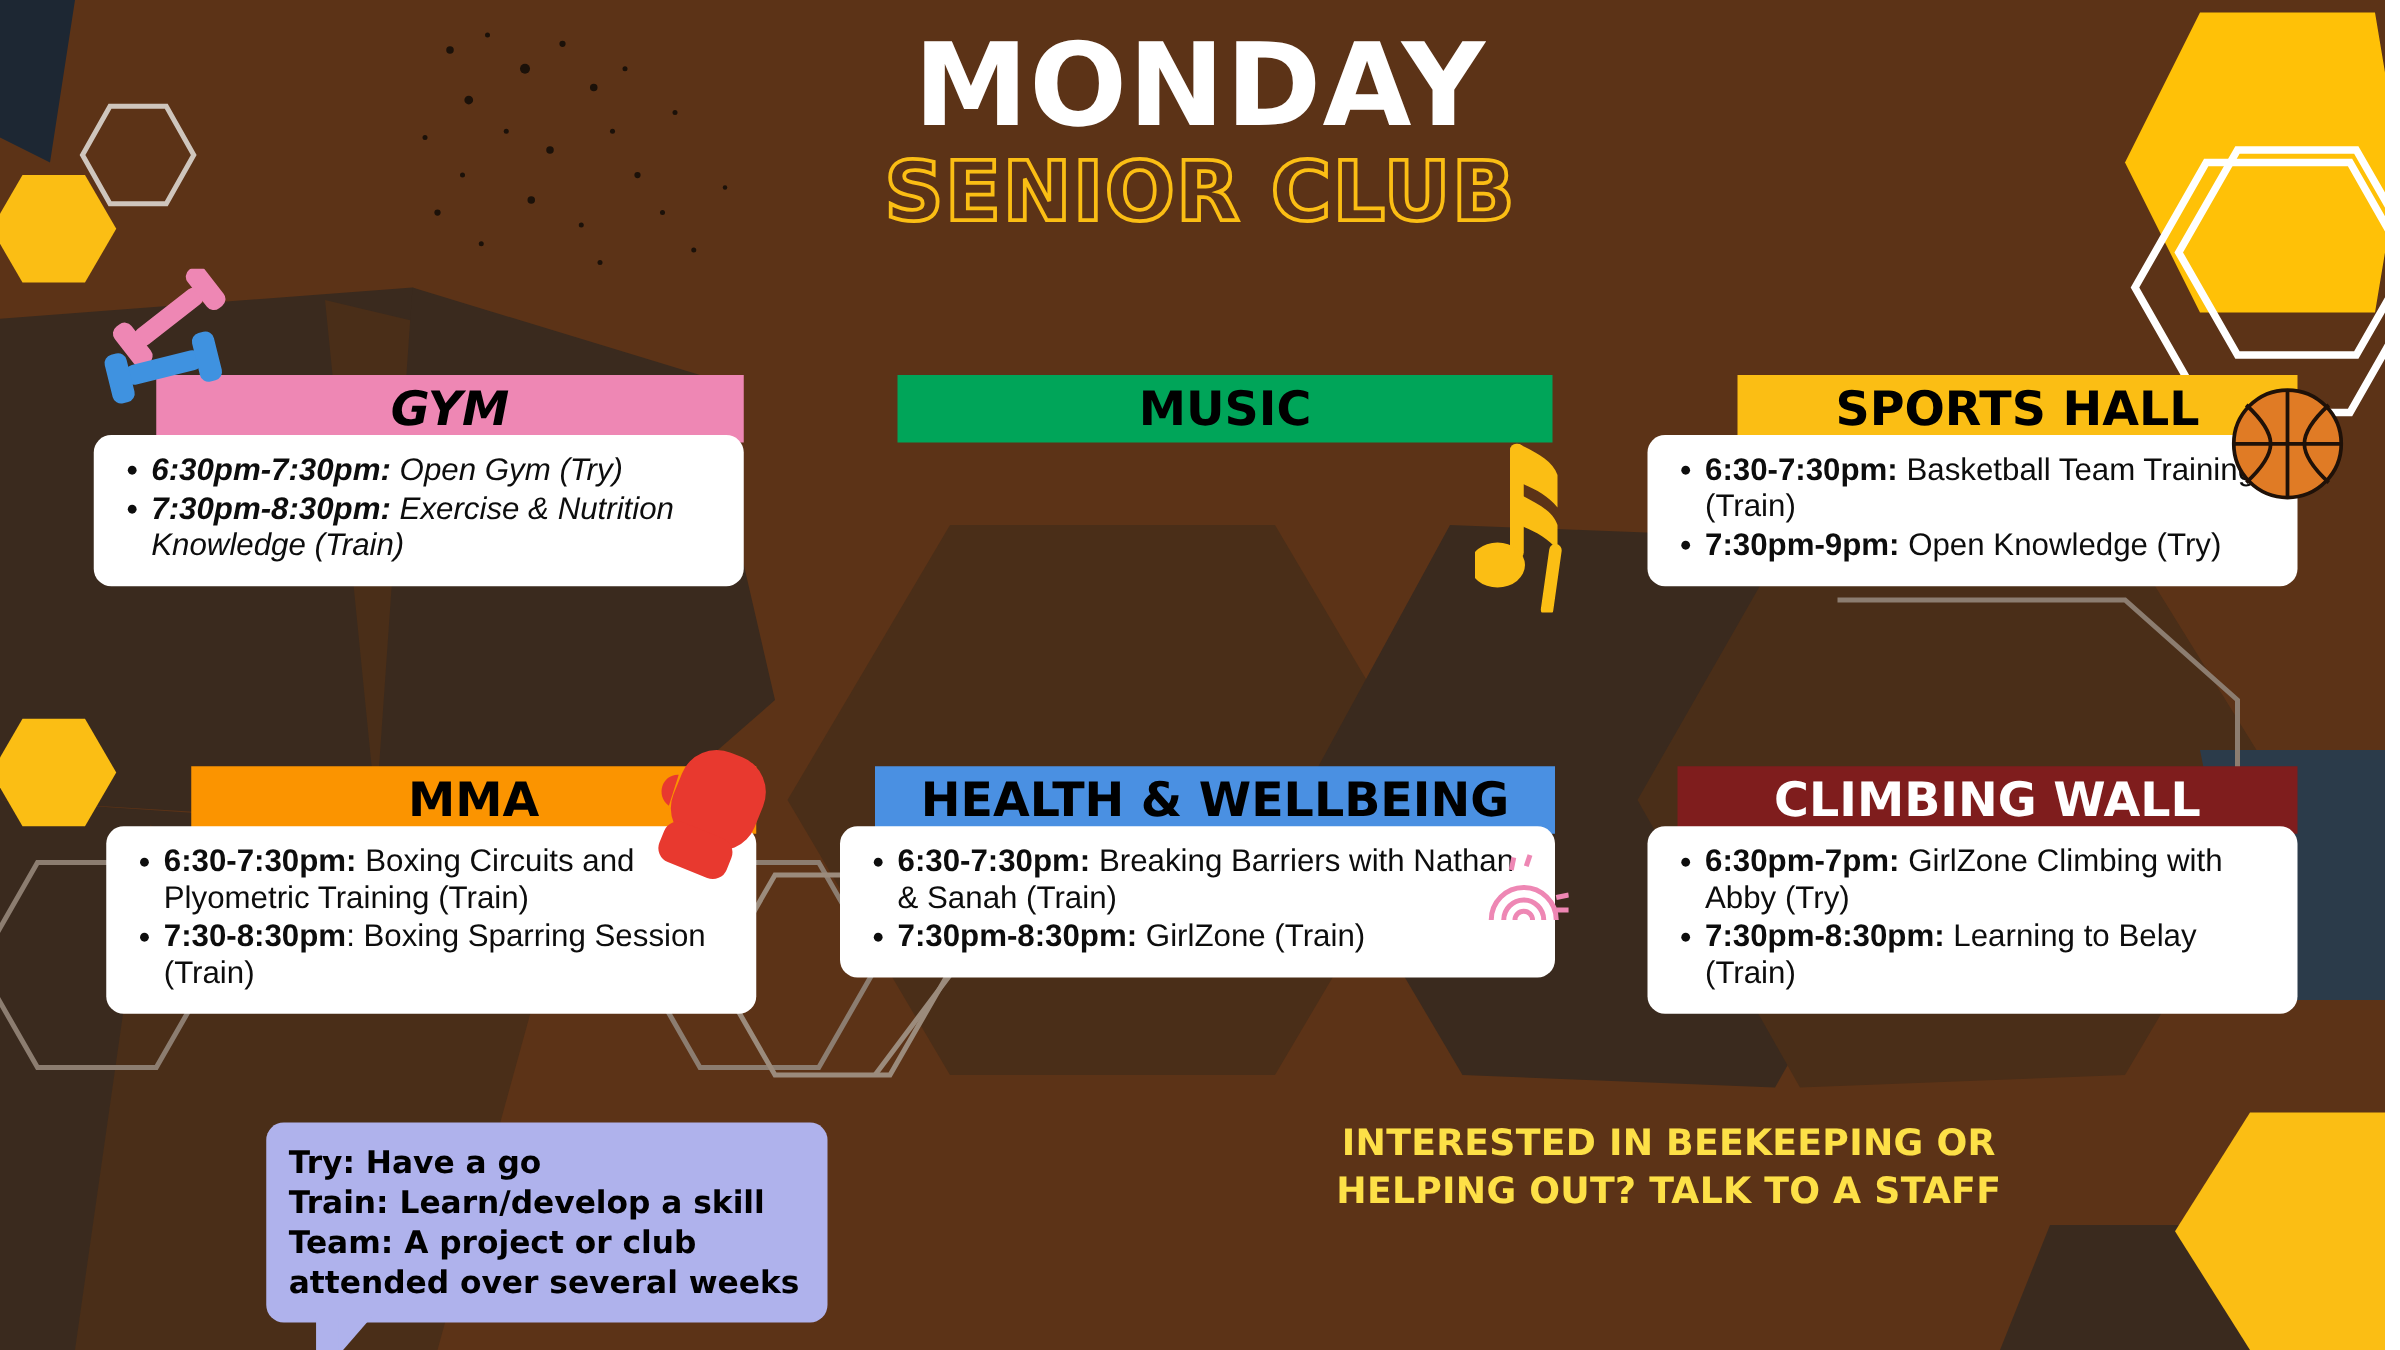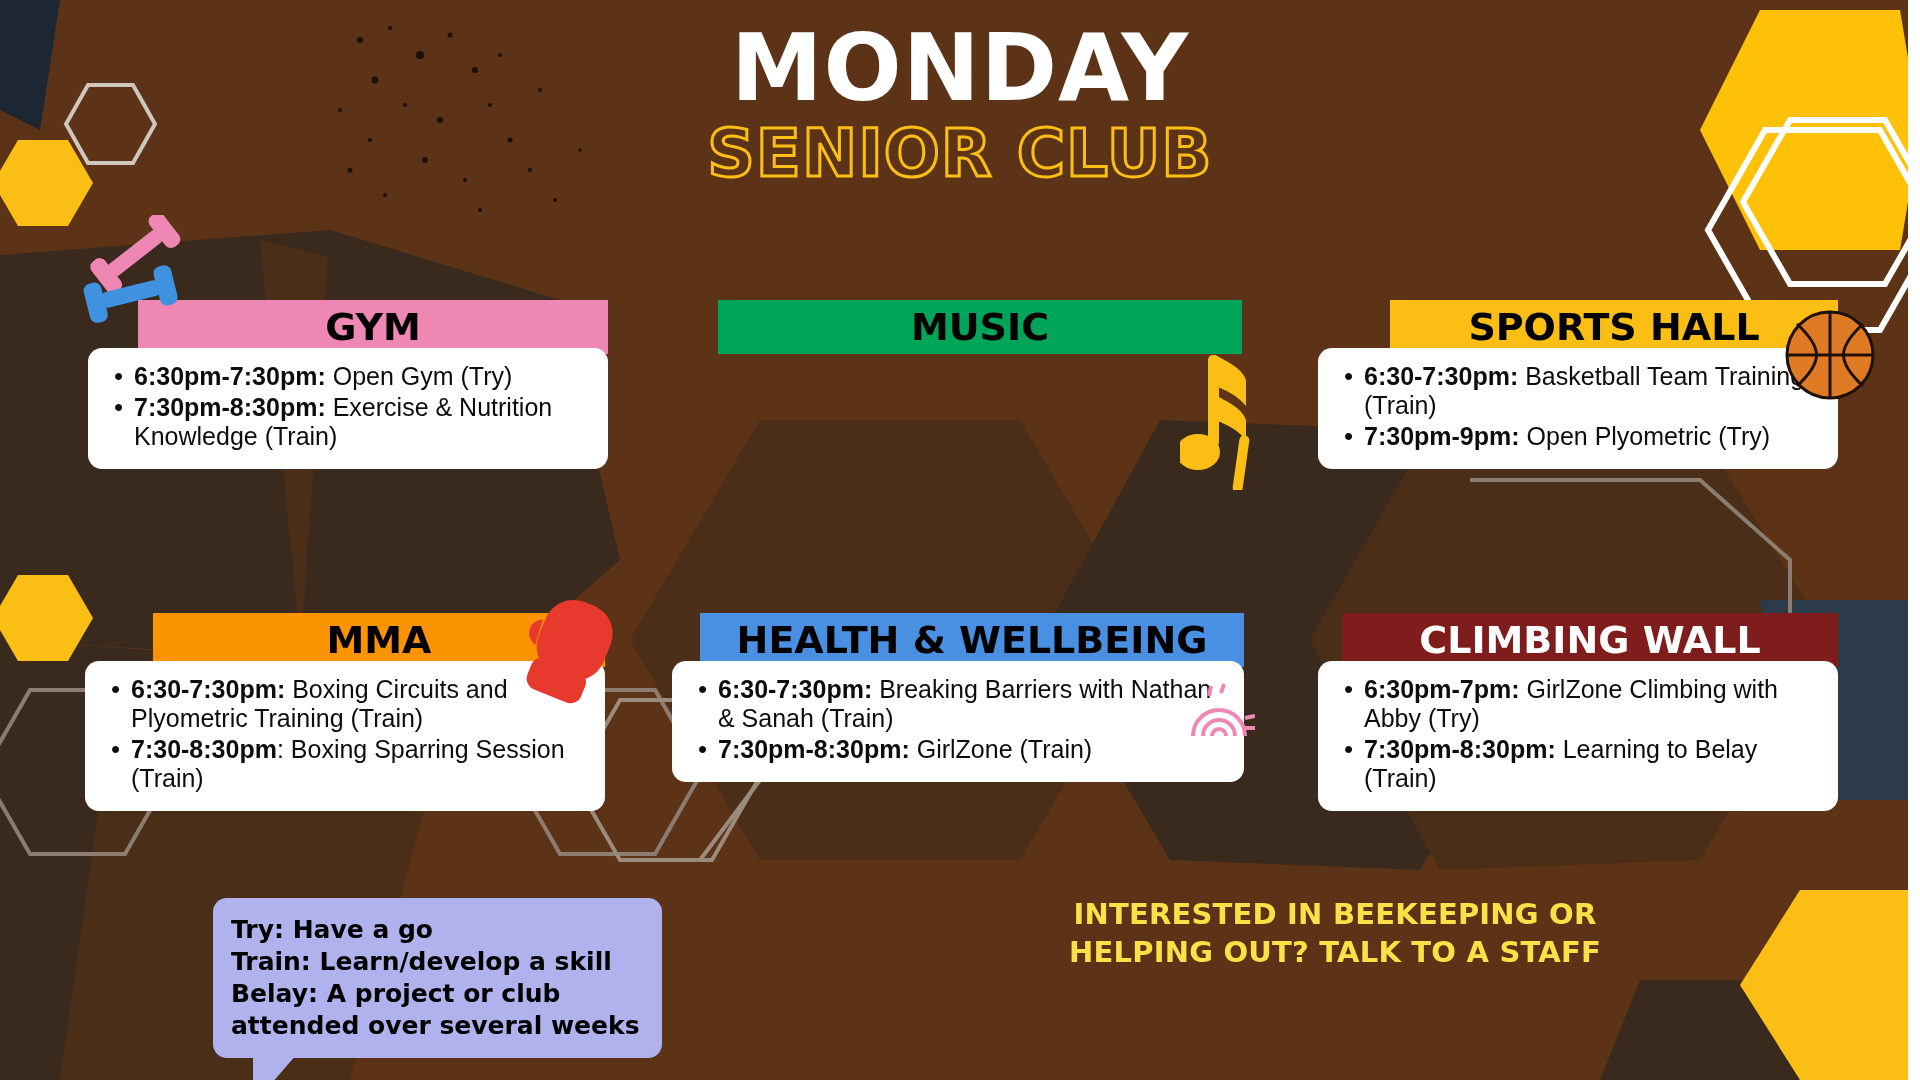--- a/index.html
+++ b/index.html
@@ -256,40 +256,40 @@
   <svg class="deco" style="top:680px;left:1185px;" width="70" height="70">
     <path d="M8 56 A26 26 0 0 1 60 56" fill="none" stroke="#EE87B4" stroke-width="4"></path>
     <path d="M18 56 A16 16 0 0 1 50 56" fill="none" stroke="#EE87B4" stroke-width="4"></path>
     <path d="M27 56 A7 7 0 0 1 41 56" fill="none" stroke="#EE87B4" stroke-width="4"></path>
     <path d="M24 16 L26 6" stroke="#EE87B4" stroke-width="4"></path>
     <path d="M36 13 L39 4" stroke="#EE87B4" stroke-width="4"></path>
     <path d="M60 38 L70 36" stroke="#EE87B4" stroke-width="4"></path>
     <path d="M60 48 L70 48" stroke="#EE87B4" stroke-width="4"></path>
   </svg>
 
-  <div class="card gym" style="top:300px;left:88px;width:520px;">
+  <div class="card gym" style="top:300px;left:75px;width:520px;font-style:italic;">
     <div class="card-header">GYM</div>
     <div class="card-body">
       <ul>
         <li><b>6:30pm-7:30pm:</b><span> Open Gym (Try)</span></li>
         <li><b>7:30pm-8:30pm:</b><span> Exercise &amp; Nutrition Knowledge  (Train)</span></li>
       </ul>
     </div>
   </div>
 
   <div class="card music" style="top:300px;left:672px;width:570px;">
     <div class="card-header">MUSIC</div>
   </div>
 
   <div class="card sports" style="top:300px;left:1318px;width:520px;">
     <div class="card-header">SPORTS HALL</div>
     <div class="card-body">
       <ul>
         <li><b>6:30-7:30pm:</b><span> Basketball Team Training (Train)</span></li>
-        <li><b>7:30pm-9pm:</b><span> Open Plyometric (Try)</span></li>
+        <li><b>7:30pm-9pm:</b><span> Open Knowledge (Try)</span></li>
       </ul>
     </div>
   </div>
 
   <div class="card mma" style="top:613px;left:85px;width:520px;">
     <div class="card-header">MMA</div>
     <div class="card-body">
       <ul>
         <li><b>6:30-7:30pm:</b><span> Boxing Circuits and Plyometric Training (Train)</span></li>
         <li><b>7:30-8:30pm</b><span>: Boxing Sparring Session (Train)</span></li>
@@ -313,21 +313,21 @@
       <ul>
         <li><b>6:30pm-7pm:</b><span> GirlZone Climbing with Abby (Try)</span></li>
         <li><b>7:30pm-8:30pm:</b><span> Learning to Belay (Train)</span></li>
       </ul>
     </div>
   </div>
 
   <div class="legend" style="top:898px;left:213px;">
     <p>Try: Have a go</p>
     <p>Train: Learn/develop a skill</p>
-    <p>Belay: A project or club</p>
+    <p>Team: A project or club</p>
     <p>attended over several weeks</p>
     <div class="legend-tail"></div>
   </div>
 
   <div class="footer-note" style="top:895px;left:1055px;width:560px;">
     <div>INTERESTED IN BEEKEEPING OR</div>
     <div>HELPING OUT? TALK TO A STAFF</div>
   </div>
 
 </div>

